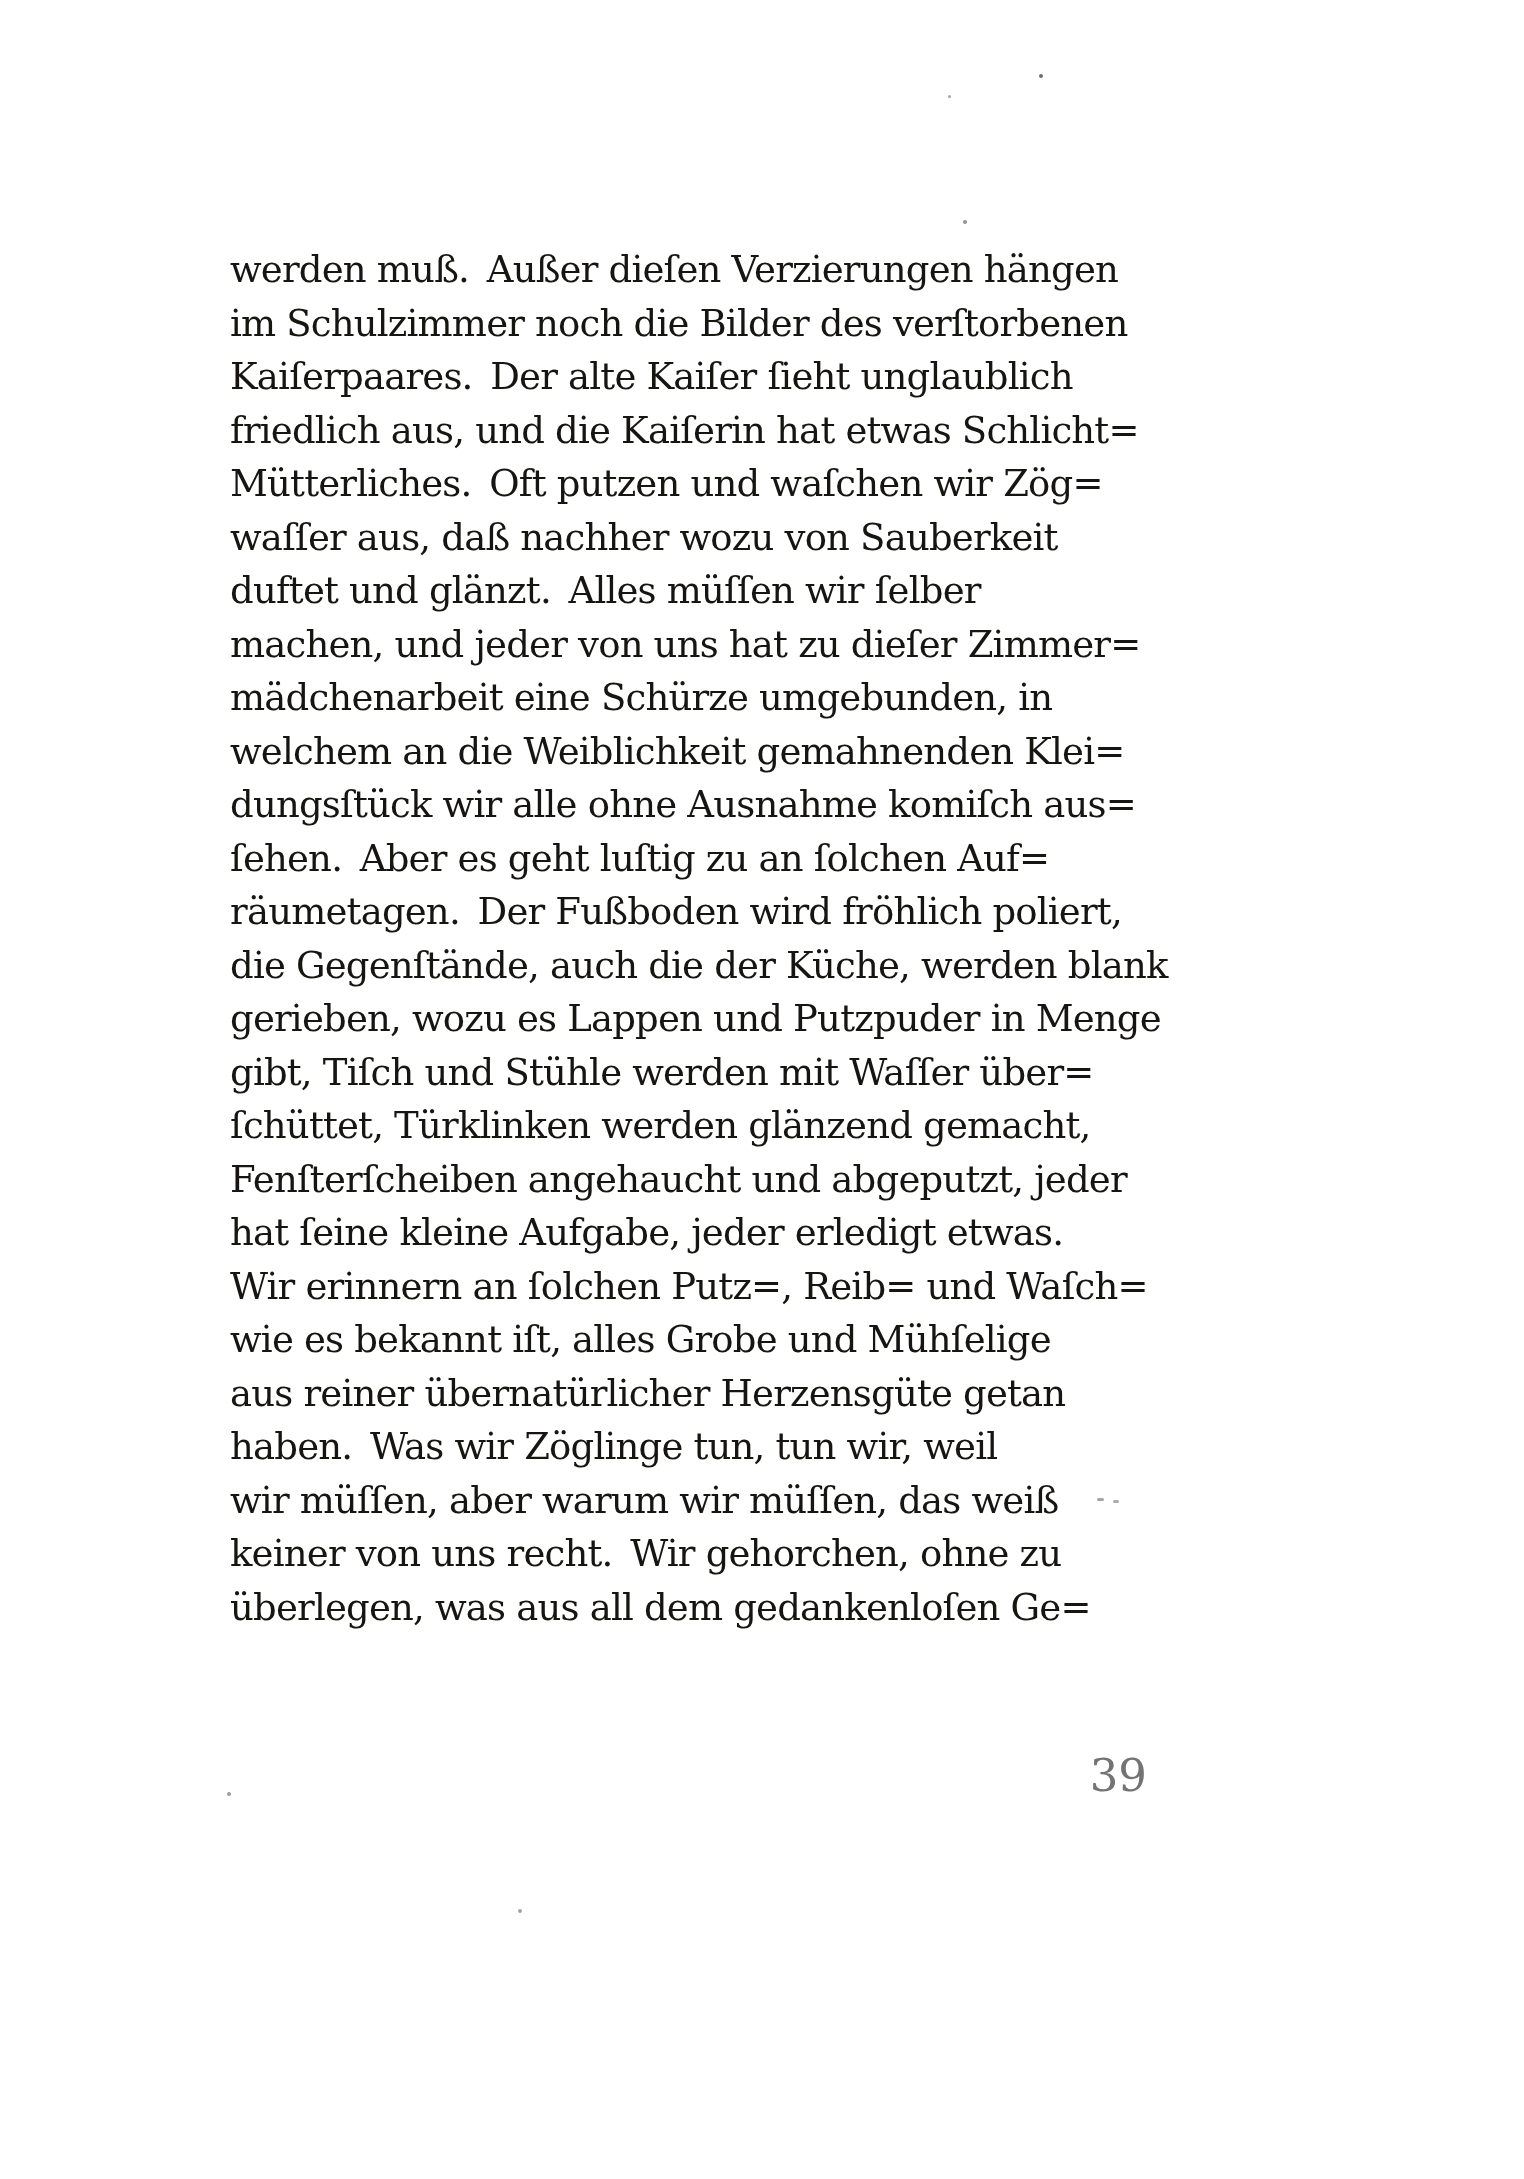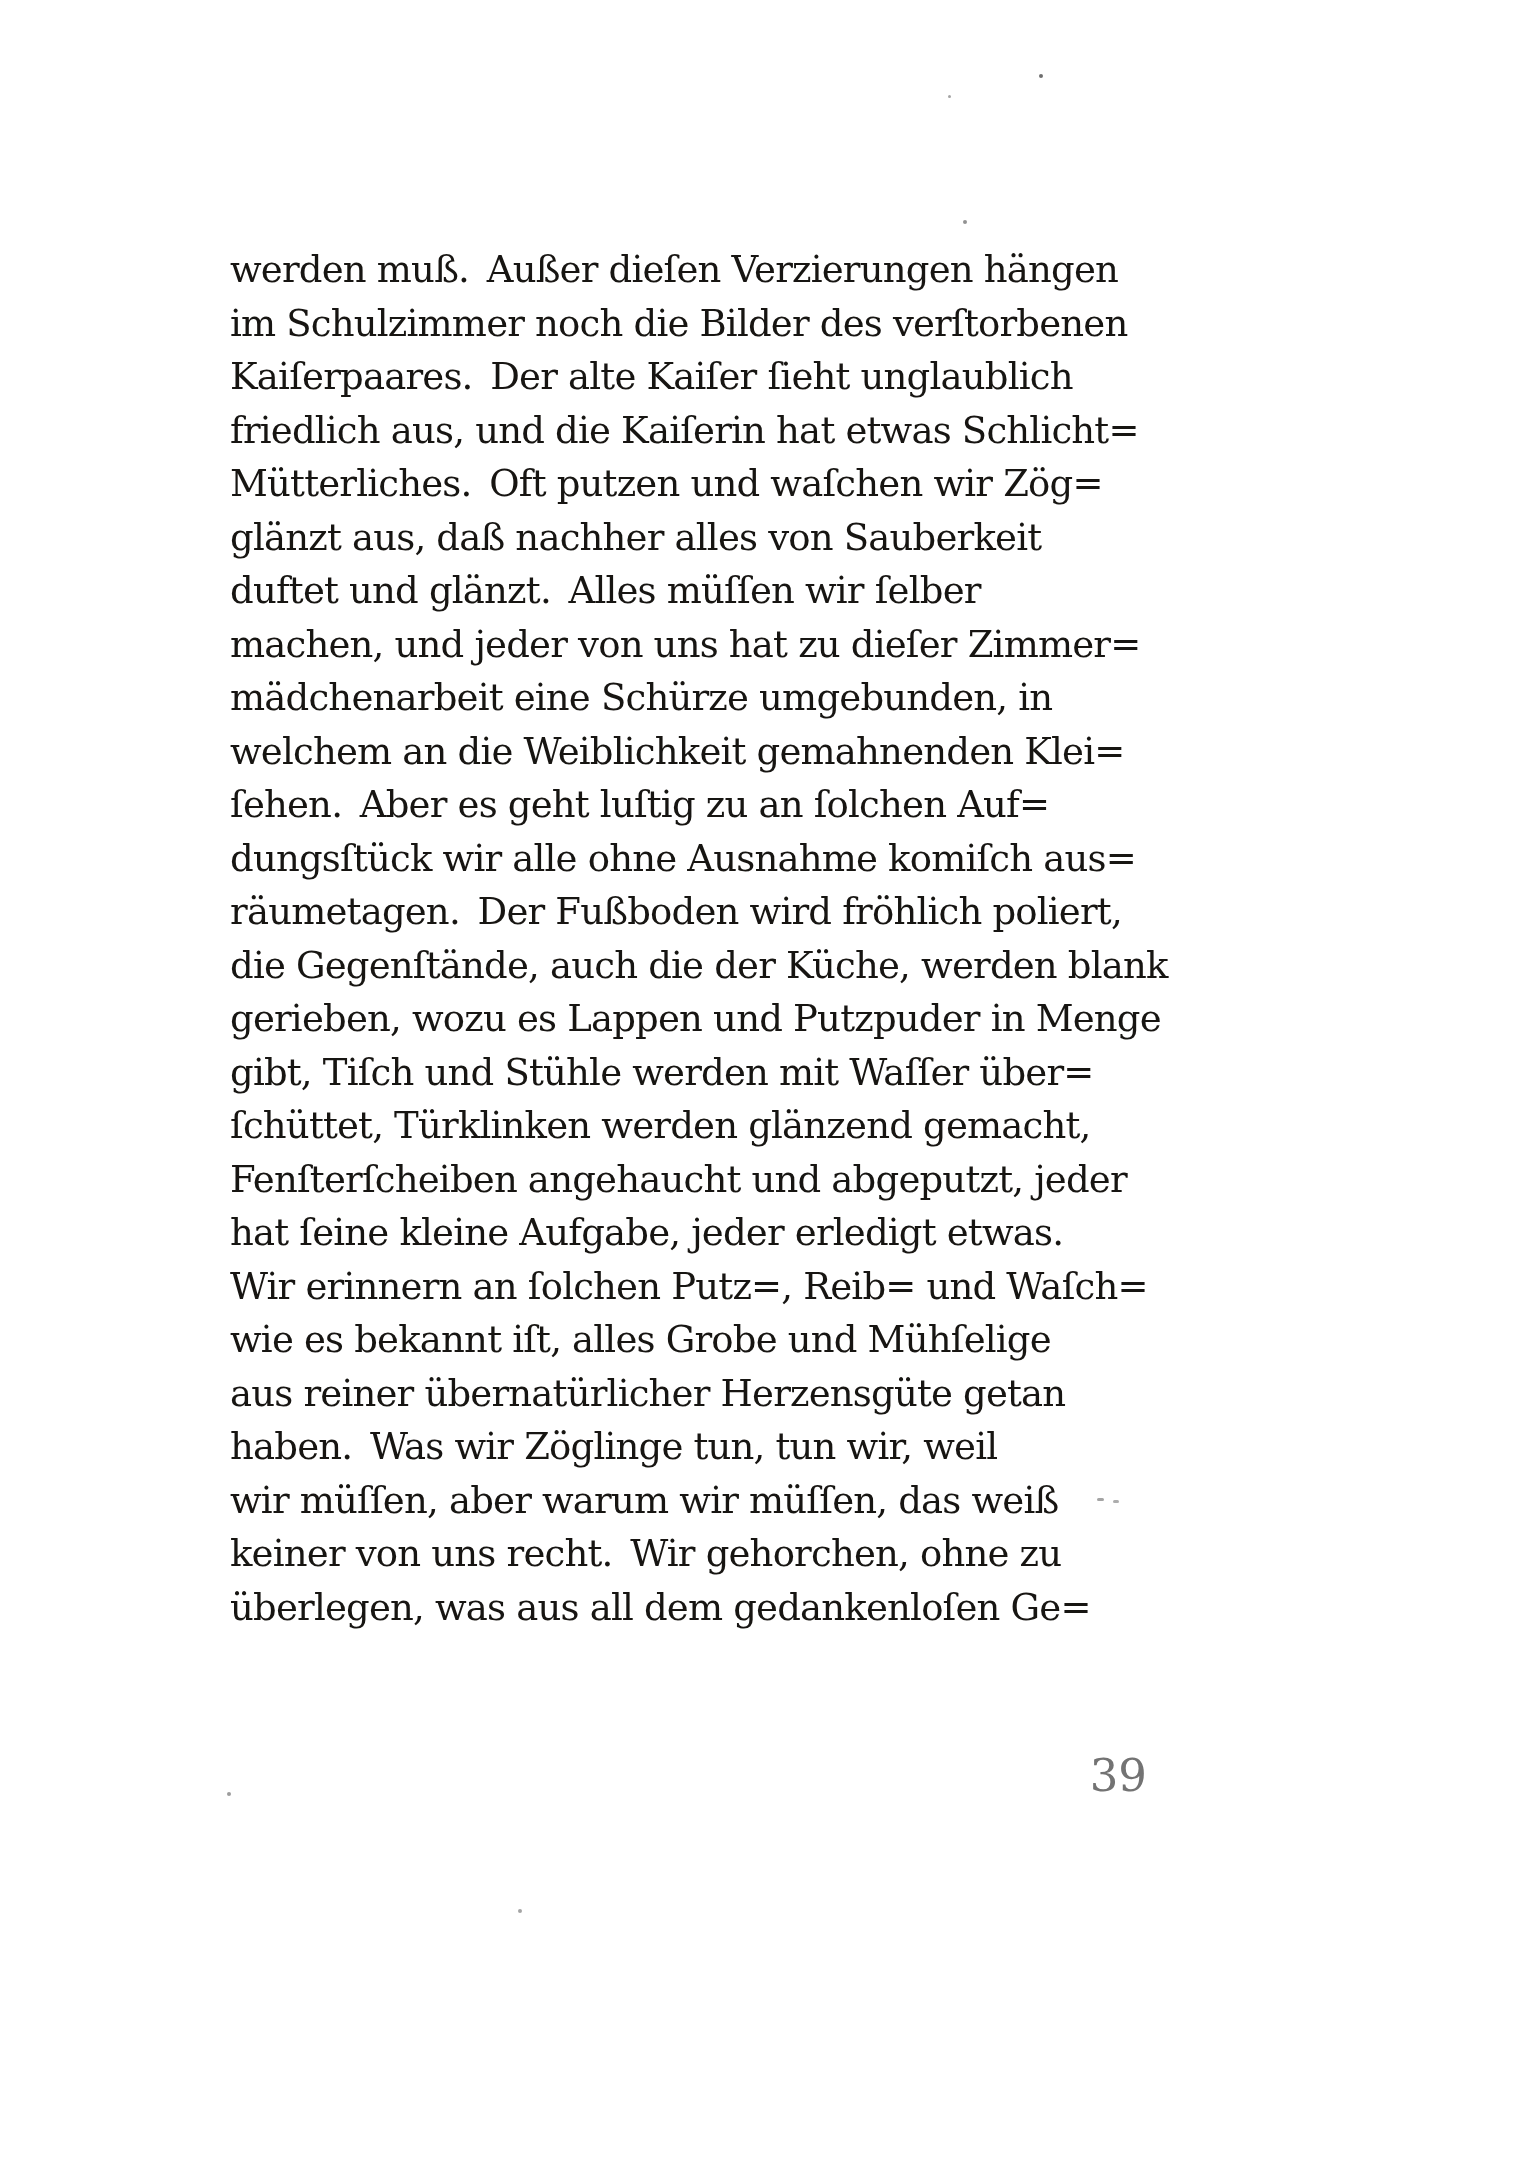--- a/index.html
+++ b/index.html
@@ -60,27 +60,27 @@
 
 <div class="page">
 
   <div class="text-block">
 
   <div class="line">werden muß. Außer dieſen Verzierungen hängen</div>
       <div class="line">im Schulzimmer noch die Bilder des verſtorbenen</div>
       <div class="line">Kaiſerpaares. Der alte Kaiſer ſieht unglaublich</div>
       <div class="line">friedlich aus, und die Kaiſerin hat etwas Schlicht=</div>
       <div class="line">Mütterliches. Oft putzen und waſchen wir Zög=</div>
-      <div class="line">glänzt aus, daß nachher alles von Sauberkeit</div>
+      <div class="line">waſſer aus, daß nachher wozu von Sauberkeit</div>
       <div class="line">duftet und glänzt. Alles müſſen wir ſelber</div>
       <div class="line">machen, und jeder von uns hat zu dieſer Zimmer=</div>
       <div class="line">mädchenarbeit eine Schürze umgebunden, in</div>
       <div class="line">welchem an die Weiblichkeit gemahnenden Klei=</div>
+      <div class="line">dungsſtück wir alle ohne Ausnahme komiſch aus=</div>
       <div class="line">ſehen. Aber es geht luſtig zu an ſolchen Auf=</div>
-      <div class="line">dungsſtück wir alle ohne Ausnahme komiſch aus=</div>
       <div class="line">räumetagen. Der Fußboden wird fröhlich poliert,</div>
       <div class="line">die Gegenſtände, auch die der Küche, werden blank</div>
       <div class="line">gerieben, wozu es Lappen und Putzpuder in Menge</div>
       <div class="line">gibt, Tiſch und Stühle werden mit Waſſer über=</div>
       <div class="line">ſchüttet, Türklinken werden glänzend gemacht,</div>
       <div class="line">Fenſterſcheiben angehaucht und abgeputzt, jeder</div>
       <div class="line">hat ſeine kleine Aufgabe, jeder erledigt etwas.</div>
       <div class="line">Wir erinnern an ſolchen Putz=, Reib= und Waſch=</div>
       <div class="line">wie es bekannt iſt, alles Grobe und Mühſelige</div>
       <div class="line">aus reiner übernatürlicher Herzensgüte getan</div>

